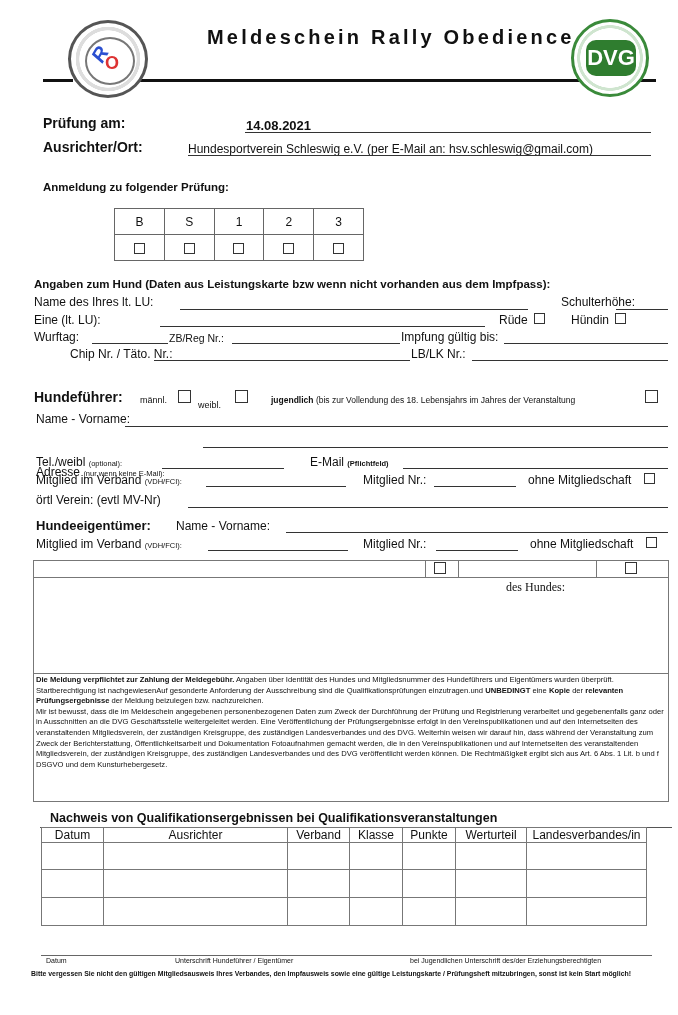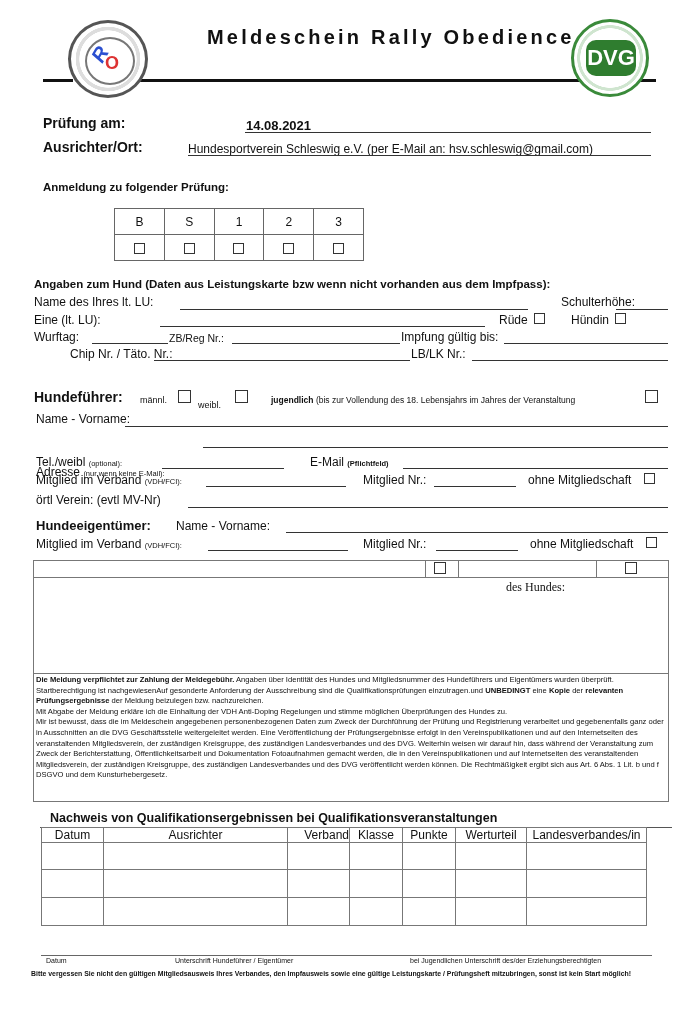--- a/index.html
+++ b/index.html
@@ -151,32 +151,31 @@
   <div class="abs" style="left:424px; top:0; width:1px; height:16px; background:#777;"></div>
   <div class="cb" style="left:400px; top:1px; width:12px; height:12px;"></div>
   <div class="t" style="left:472px; top:1px; font-family:'Liberation Serif', serif; font-size:12px;margin-top:18px;">des Hundes:</div>
   <div class="abs" style="left:562px; top:0; width:1px; height:16px; background:#777;"></div>
   <div class="cb" style="left:591px; top:1px; width:12px; height:12px;"></div>
   <div class="abs" style="left:0; top:17px; width:100%; height:95px;"></div>
 </div>
 
 <div class="abs" style="left:33px; top:673px; width:636px; height:129px; border:1px solid #777; box-sizing:border-box; padding:1px 2px;">
   <div class="legal"><span class="b">Die Meldung verpflichtet zur Zahlung der Meldegebühr.</span><span>  Angaben über Identität des Hundes und Mitgliedsnummer des Hundeführers und Eigentümers wurden überprüft. Startberechtigung ist nachgewiesenAuf   gesonderte Anforderung der Ausschreibung sind die Qualifikationsprüfungen einzutragen.und </span><span class="b">UNBEDINGT</span><span> eine </span><span class="b">Kopie</span><span> der </span><span class="b">relevanten Prüfungsergebnisse</span><span> der Meldung beizulegen bzw. nachzureichen.</span></div>
-  <div class="legal">Mit Abgabe der Meldung erkläre ich die Einhaltung der VDH Anti-Doping Regelungen und stimme möglichen Überprüfungen des Hundes zu.</div>
   <div class="legal">Mir ist bewusst, dass die im Meldeschein angegebenen personenbezogenen Daten zum Zweck der Durchführung der Prüfung und Registrierung verarbeitet und gegebenenfalls ganz oder in Ausschnitten an die DVG Geschäftsstelle weitergeleitet werden. Eine Veröffentlichung der Prüfungsergebnisse erfolgt in den Vereinspublikationen und auf den Internetseiten des veranstaltenden Mitgliedsverein, der zuständigen Kreisgruppe, des zuständigen Landesverbandes und des DVG. Weiterhin weisen wir darauf hin, dass während der Veranstaltung zum Zweck der Berichterstattung, Öffentlichkeitsarbeit und Dokumentation Fotoaufnahmen gemacht werden, die in den Vereinspublikationen und auf Internetseiten des veranstaltenden Mitgliedsverein, der zuständigen Kreisgruppe, des zuständigen Landesverbandes und des DVG veröffentlicht werden können. Die Rechtmäßigkeit ergibt sich aus Art. 6 Abs. 1 Lit. b und f DSGVO und dem Kunsturhebergesetz.</div>
 </div>
 
 <div class="t b" style="left:50px; top:811px; font-size:12.5px;">Nachweis von Qualifikationsergebnissen bei Qualifikationsveranstaltungen</div>
 <div class="hline" style="left:40px; top:827px; width:632px; border-color:#555;"></div>
 <table class="qual abs" style="left:41px; top:827px; width:606px;">
   <tbody>
       <tr style="height:15px;">
     <th style="width:61px;">Datum</th>
     <th style="width:183px;">Ausrichter</th>
-    <th style="width:61px;text-align:right;">Verband</th>
+    <th style="width:61px;">Verband</th>
     <th style="width:52px;">Klasse</th>
     <th style="width:52px;">Punkte</th>
     <th style="width:70px;">Werturteil</th>
     <th>Landesverbandes/in</th>
   </tr>
   <tr style="height:27px;">
     <td></td>
     <td></td>
     <td></td>
     <td></td>

